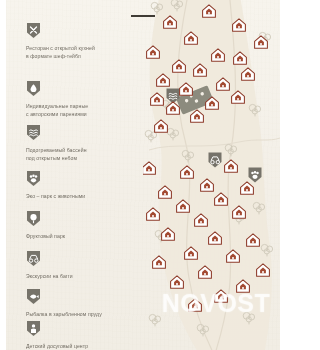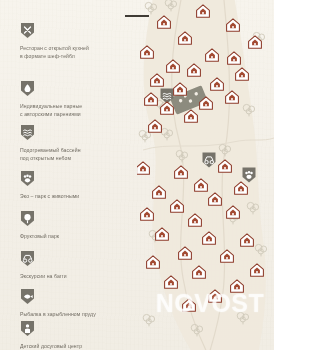--- a/index.html
+++ b/index.html
@@ -7,20 +7,21 @@
     padding: 0;
     background: #ffffff;
   }
   #screen {
     position: relative;
     width: 274px;
     height: 350px;
     overflow: hidden;
     background: #f4f1ea;
     font-family: "Liberation Sans", sans-serif;
+    margin-left: 6px;
   }
 
   
   .paper {
     position: absolute;
     inset: 0;
     background:
       linear-gradient(180deg, #f7f4ed 0%, #f3efe7 55%, #f1ede4 100%);
   }
   .paper-grain {

